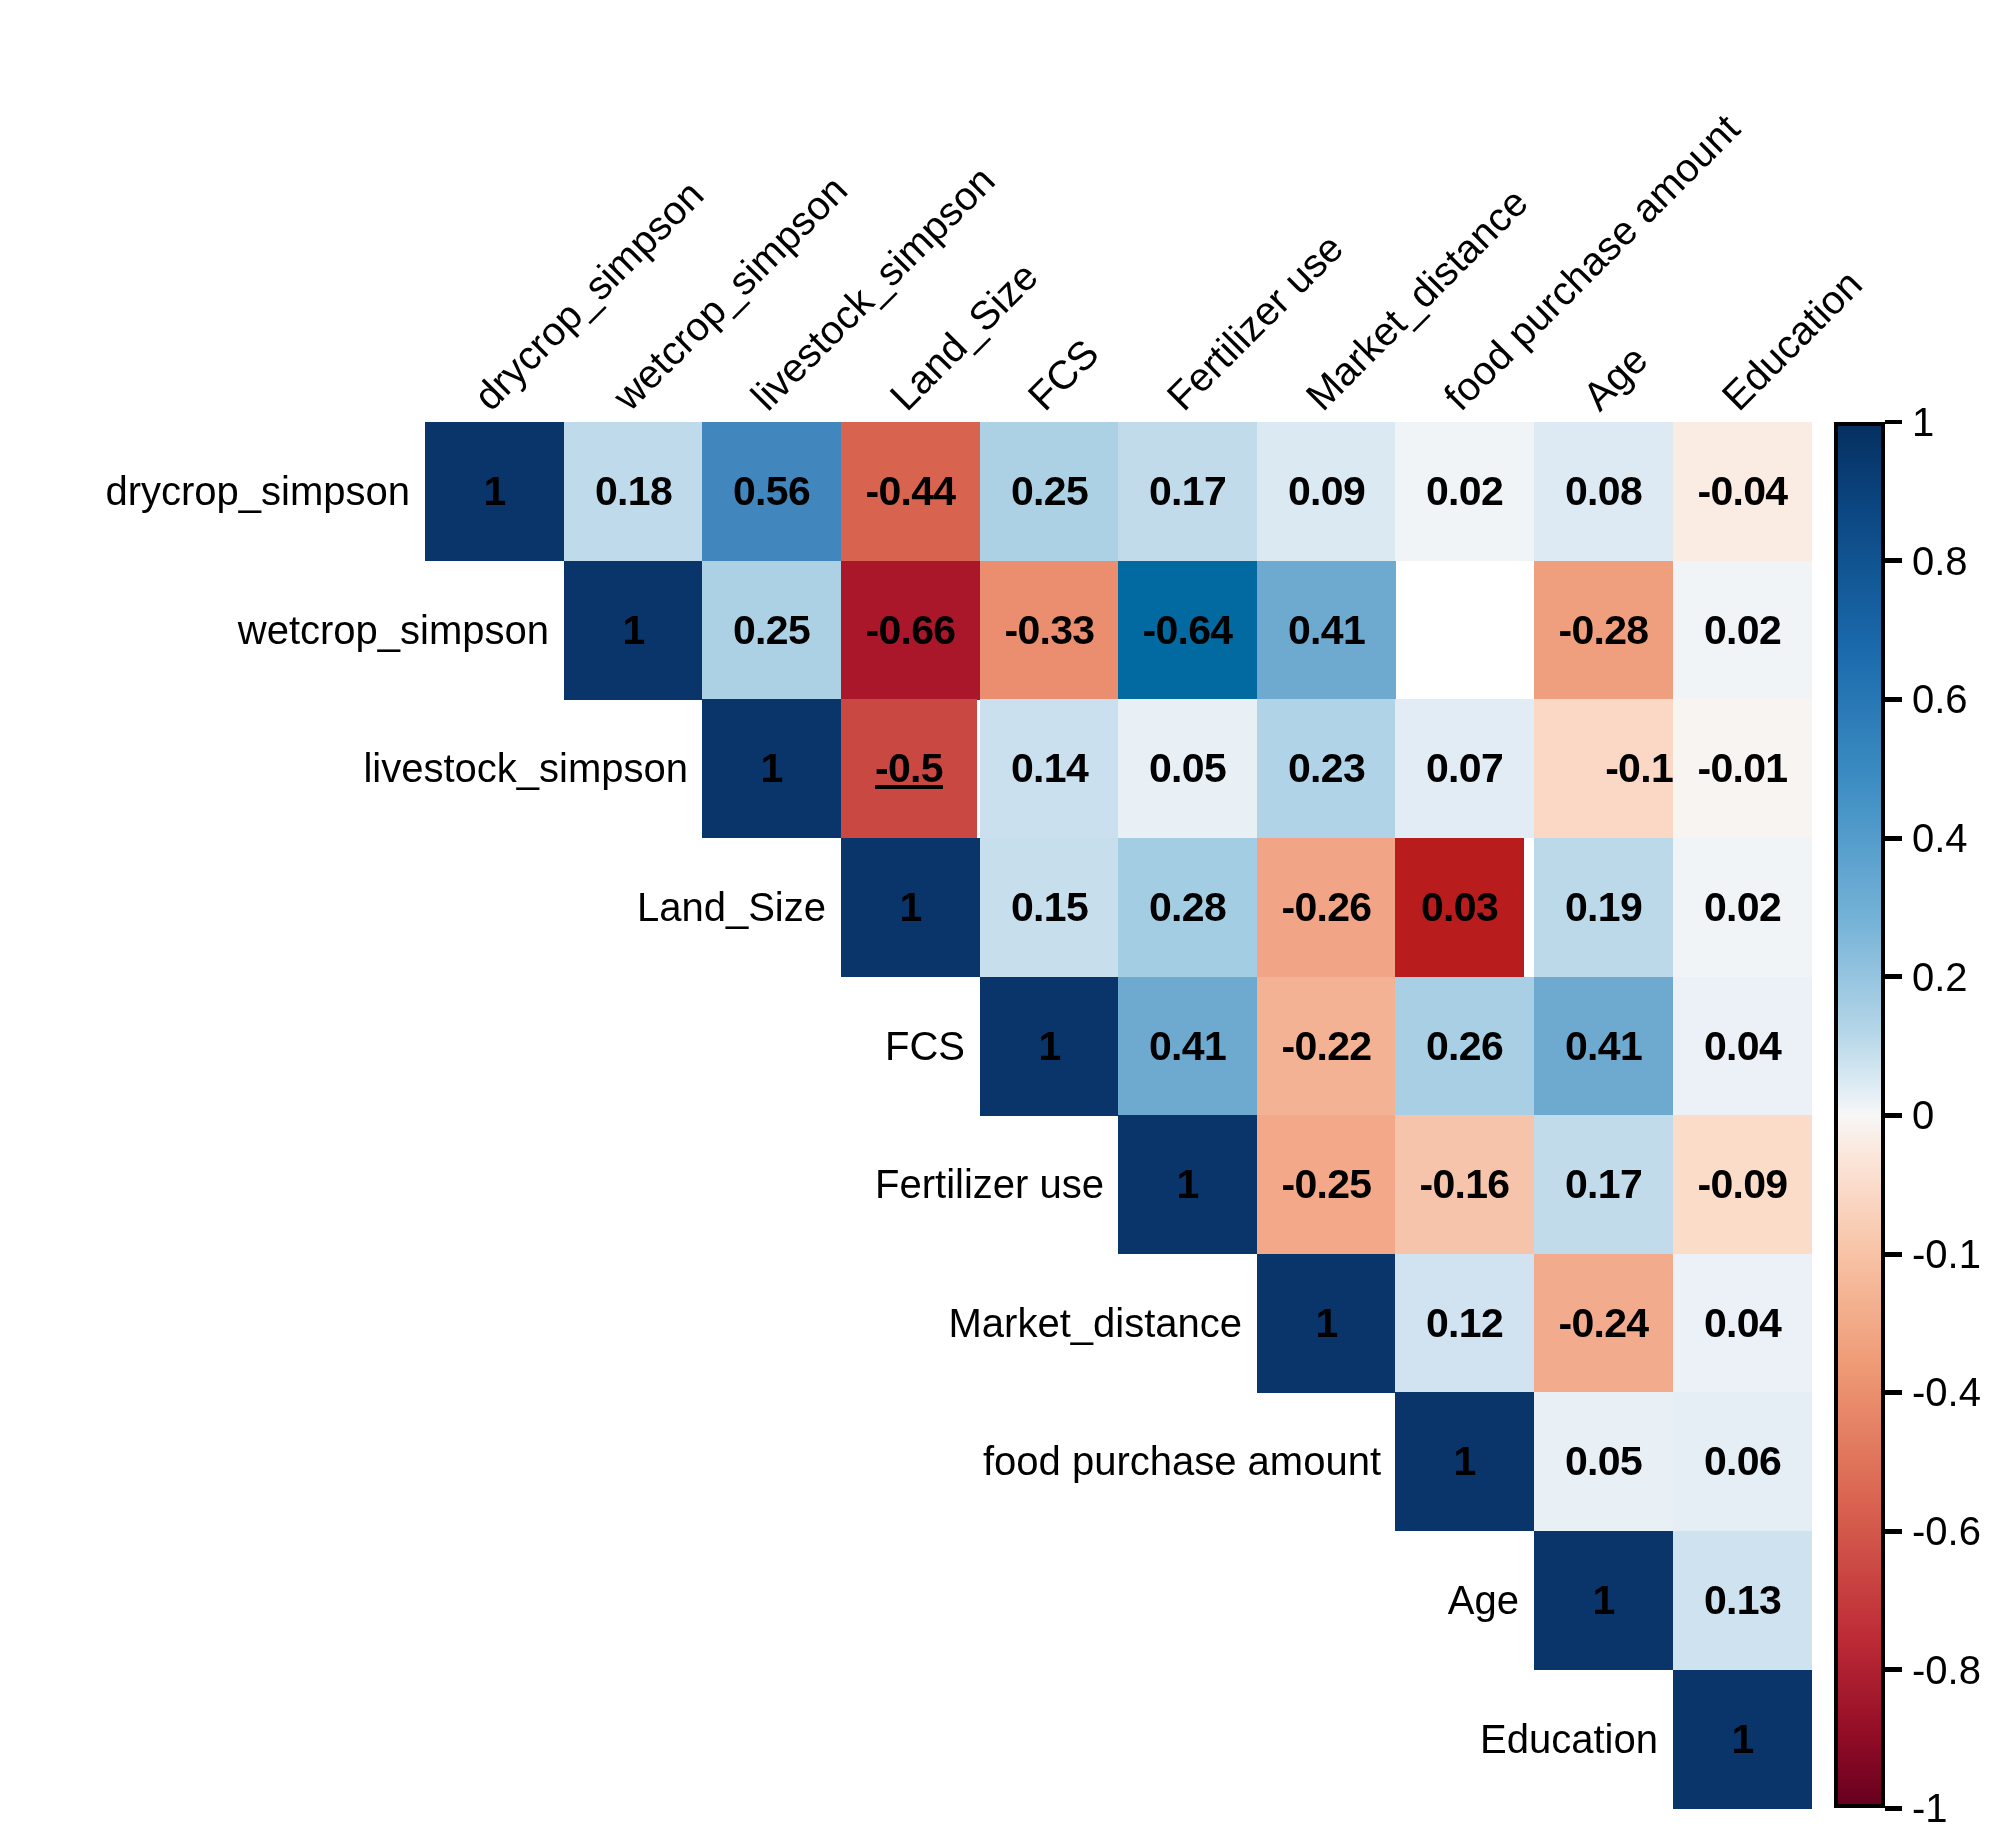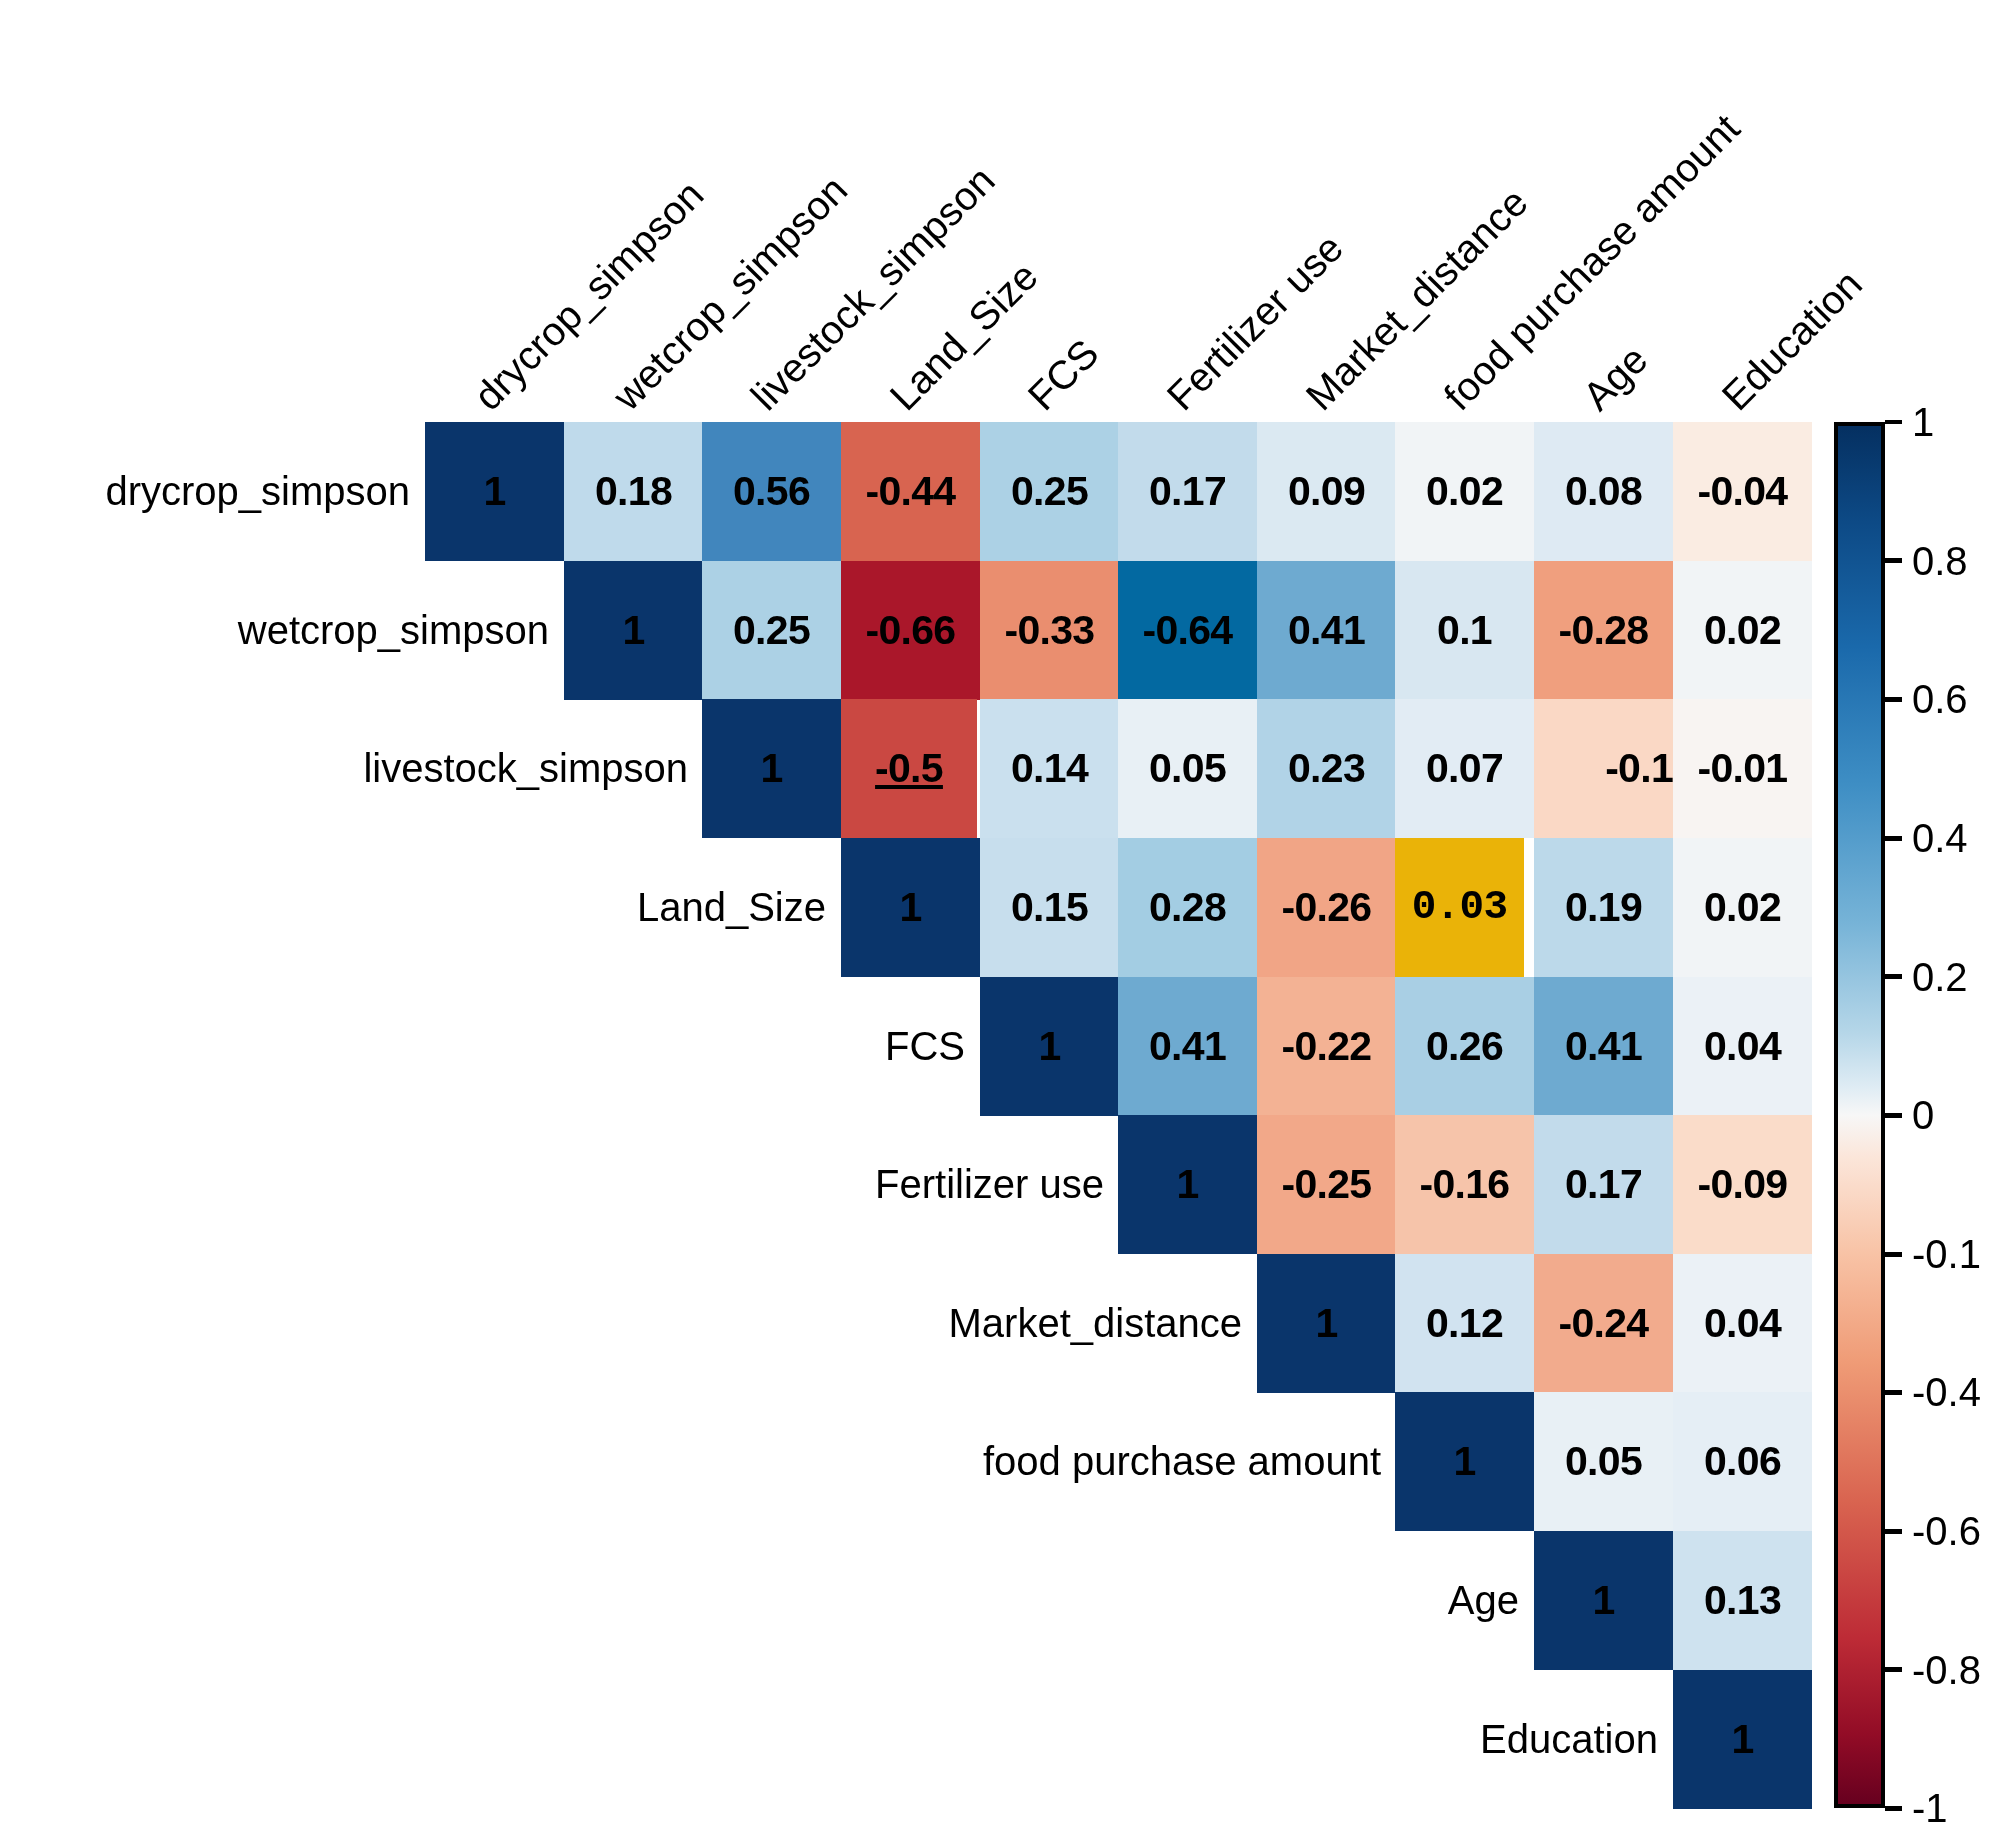--- a/index.html
+++ b/index.html
@@ -124,23 +124,20 @@
       </div>
       <div class="cell" style="left: 555px; top: 139px; width: 139px; height: 139px; background: rgb(234, 142, 111);">
         <span>-0.33</span>
       </div>
       <div class="cell" style="left: 693px; top: 139px; width: 139px; height: 139px; background: #0369a1;">
         <span>-0.64</span>
       </div>
       <div class="cell" style="left: 832px; top: 139px; width: 139px; height: 139px; background: rgb(110, 170, 208);">
         <span>0.41</span>
       </div>
-      <div class="cell" style="left: 970px; top: 139px; width: 139px; height: 139px; background: rgb(216, 231, 241);">
-        <span>0.1</span>
-      </div>
       <div class="cell" style="left: 1109px; top: 139px; width: 139px; height: 139px; background: rgb(240, 159, 126);">
         <span>-0.28</span>
       </div>
       <div class="cell" style="left: 1248px; top: 139px; width: 139px; height: 139px; background: rgb(241, 244, 246);">
         <span>0.02</span>
       </div>
       <div class="cell diag" style="left: 277px; top: 277px; width: 139px; height: 139px; background: rgb(10, 53, 107);">
         <span>1</span>
       </div>
       <div class="cell" style="left: 416px; top: 277px; width: 136px; height: 139px; background: rgb(202, 72, 66); text-decoration: underline;">
@@ -169,21 +166,21 @@
       </div>
       <div class="cell" style="left: 555px; top: 416px; width: 139px; height: 139px; background: rgb(199, 222, 237);">
         <span>0.15</span>
       </div>
       <div class="cell" style="left: 693px; top: 416px; width: 139px; height: 139px; background: rgb(163, 205, 227);">
         <span>0.28</span>
       </div>
       <div class="cell" style="left: 832px; top: 416px; width: 139px; height: 139px; background: rgb(241, 165, 134);">
         <span>-0.26</span>
       </div>
-      <div class="cell" style="left: 970px; top: 416px; width: 129px; height: 139px; background: #eab308; font-family: Liberation Mono, monospace;">
+      <div class="cell" style="left: 970px; top: 416px; width: 129px; height: 139px; background: #b91c1c;">
         <span>0.03</span>
       </div>
       <div class="cell" style="left: 1109px; top: 416px; width: 139px; height: 139px; background: rgb(188, 217, 234);">
         <span>0.19</span>
       </div>
       <div class="cell" style="left: 1248px; top: 416px; width: 139px; height: 139px; background: rgb(241, 244, 246);">
         <span>0.02</span>
       </div>
       <div class="cell diag" style="left: 555px; top: 555px; width: 139px; height: 139px; background: rgb(10, 53, 107);">
         <span>1</span>

